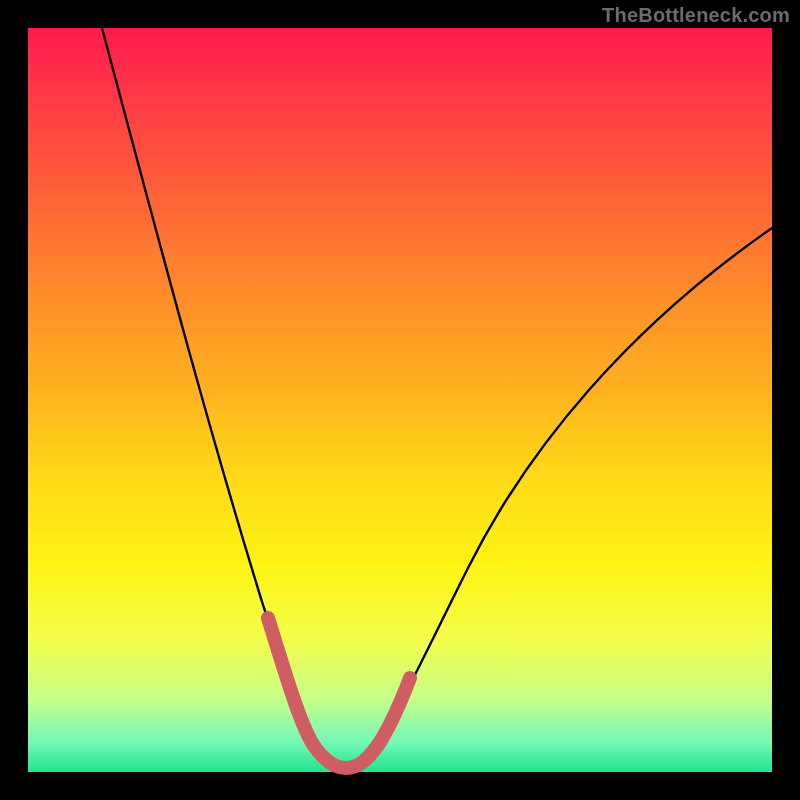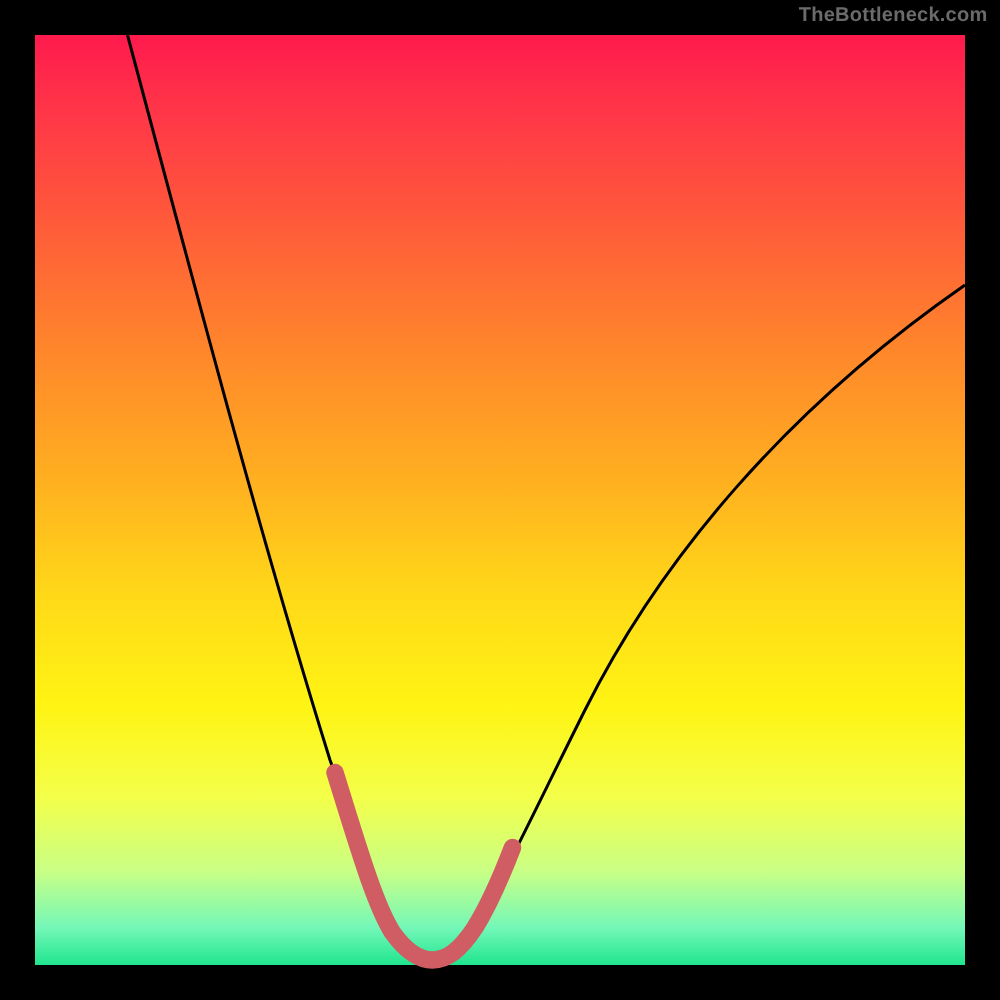--- a/index.html
+++ b/index.html
@@ -37,21 +37,21 @@
       #c8ff86 90%,
       #74f7b8 96%,
       #1fe58f 100%
     );
   }
   .watermark {
     position: absolute;
     top: 4px;
     right: 10px;
     font-family: Arial, Helvetica, sans-serif;
-    font-size: 16px;
+    font-size: 20px;
     font-weight: 600;
     color: #6b6b6b;
     letter-spacing: 0.2px;
   }
   svg.curve {
     position: absolute;
     left: 0;
     top: 0;
     width: 744px;
     height: 744px;

